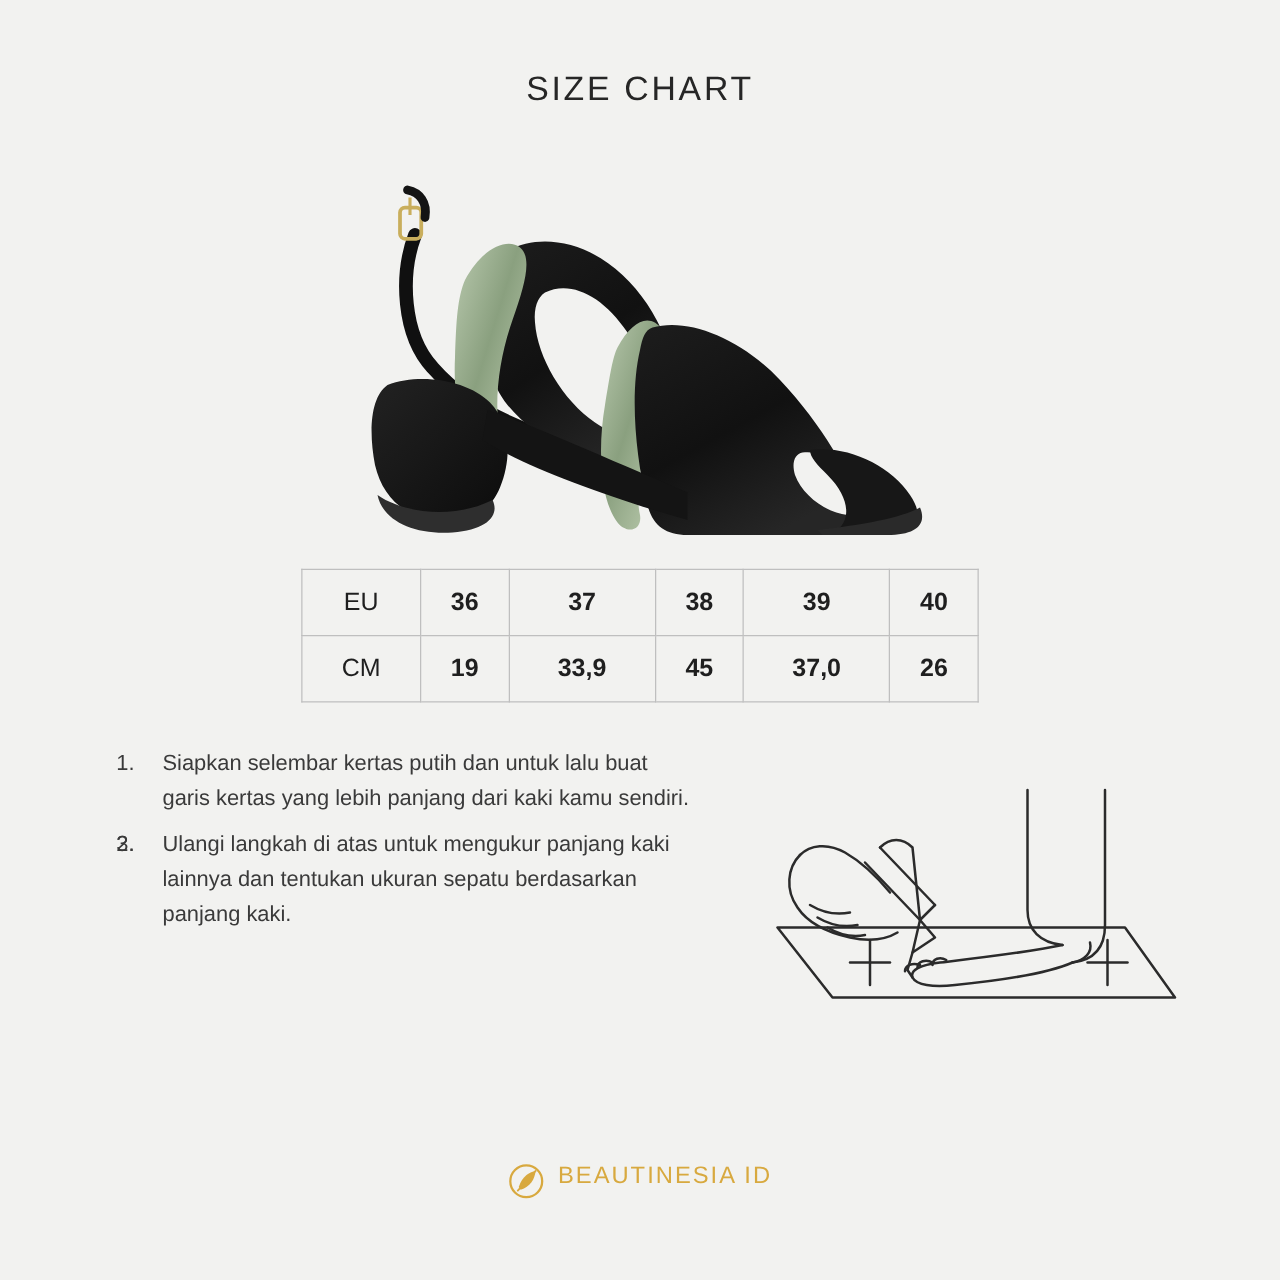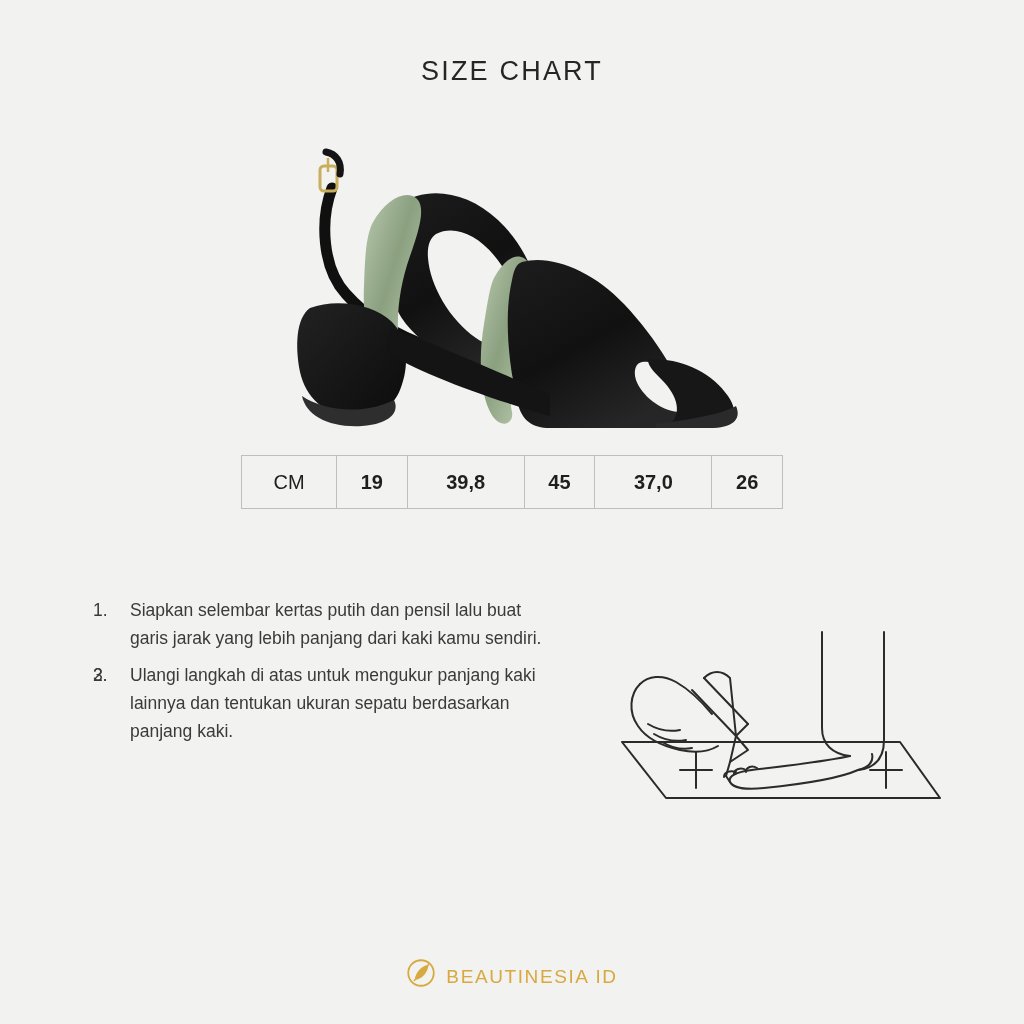--- a/index.html
+++ b/index.html
@@ -102,25 +102,25 @@
     top: 620px;
     left: 600px;
     width: 370px;
     height: 230px;
   }
   .foot-wrap svg { display: block; }
 
   
   .brand {
     position: absolute;
-    bottom: 36px;
+    bottom: 64px;
     left: 0;
     width: 100%;
     display: flex;
-    align-items: flex-end;
+    align-items: flex-start;
     justify-content: center;
     gap: 10px;
   }
   .brand-mark {
     width: 30px;
     height: 30px;
     display: block;
   }
   .brand-name {
     font-size: 19px;
@@ -196,35 +196,43 @@
       <path d="M52 268 C 72 282, 112 288, 144 272 C 150 284, 140 296, 112 298
                C 80 300, 56 288, 52 268 Z" fill="#2e2e2e"></path>
 
       <path d="M140 200 C 176 212, 238 240, 300 266 L 300 288 C 230 268, 168 244, 136 224 Z" fill="#141414"></path>
     </svg>
   </div>
 
   <table class="size-table">
     <tbody>
       <tr>
+        <td class="rowhead">EU</td>
+        <td>36</td>
+        <td>37</td>
+        <td>38</td>
+        <td>39</td>
+        <td>40</td>
+      </tr>
+      <tr>
         <td class="rowhead">CM</td>
         <td>19</td>
-        <td>39,8</td>
+        <td>33,9</td>
         <td>45</td>
         <td>37,0</td>
         <td>26</td>
       </tr>
     </tbody>
   </table>
 
   <div class="instructions">
     <ol>
       <li>
         <span class="num">1.</span>
-        <span>Siapkan selembar kertas putih dan pensil lalu buat garis jarak yang lebih panjang dari kaki kamu sendiri.</span>
+        <span>Siapkan selembar kertas putih dan untuk lalu buat garis kertas yang lebih panjang dari kaki kamu sendiri.</span>
       </li>
       <li>
         <span class="num">2.</span>
       </li>
       <li>
         <span class="num">3.</span>
         <span>Ulangi langkah di atas untuk mengukur panjang kaki lainnya dan tentukan ukuran sepatu berdasarkan panjang kaki.</span>
       </li>
     </ol>
   </div>

